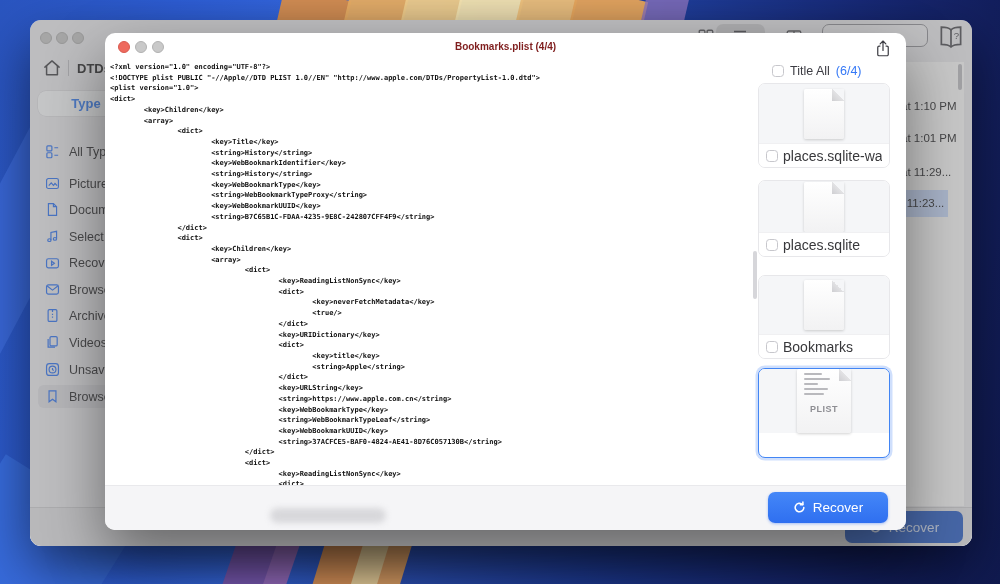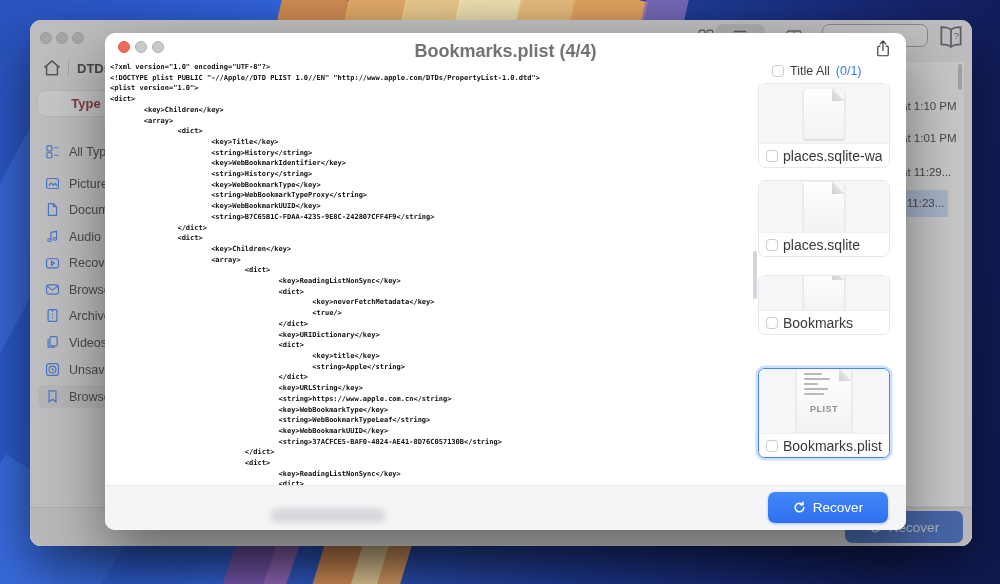--- a/index.html
+++ b/index.html
@@ -29,21 +29,21 @@
 
   .tb-icon { position:absolute; top:8px; width:18px; height:18px; color:#58585e; }
   .tb-pill { position:absolute; left:686px; top:4px; width:49px; height:24px; background:rgba(0,0,0,.10); border-radius:7px; }
   .tb-pill svg { position:absolute; left:15px; top:3px; width:18px; height:18px; color:#4e4e54; }
   .mw-search { position:absolute; left:792px; top:4px; width:106px; height:23px; border:1.5px solid #97979d;
     border-radius:7px; background:rgba(255,255,255,.35); }
   .mw-book { position:absolute; left:906px; top:5px; width:30px; height:23px; color:#525258; }
 
   .type-pill { position:absolute; left:8px; top:71px; width:96px; height:25px; background:#fbfcfe;
     border-radius:8px; box-shadow:0 0 0 .5px #d8d8dc; text-align:center; line-height:25px;
-    font-size:13px; font-weight:600; color:#7f1d1d; }
+    font-size:13px; font-weight:600; color:#3b82f6; }
 
   .side-item { position:absolute; left:8px; width:150px; height:23px; display:flex; align-items:center; gap:9px; padding-left:7px; border-radius:6px; }
   .side-item.selected { background:#e0e0e5; }
   .side-item svg { width:15px; height:15px; flex:0 0 15px; color:#3478f6; }
   .side-item span { font-size:12.5px; color:#333336; white-space:nowrap; }
 
   .ts-row { position:absolute; left:860px; width:58px; height:27px; line-height:27px; padding-left:11px;
     font-size:11.5px; color:#2d2d30; white-space:nowrap; }
   .ts-row.selected { background:#ccdeff; padding-left:4px; }
   .mw-scrollthumb { position:absolute; left:928px; top:44px; width:4px; height:26px; border-radius:2px; background:#c0c0c5; }
@@ -53,21 +53,21 @@
     border:3.5px solid #6dac4c; background:transparent; }
   .status-text { position:absolute; left:250px; top:9px; font-size:11px; color:#4a4a4d; }
   .status-text b { color:#1c1c1e; }
   .btn-recover-main { position:absolute; left:815px; top:3px; width:118px; height:32px; border-radius:7px;
     background:#2e62c9; color:#d7e2f7; font-size:13.5px; display:flex; align-items:center; justify-content:center; gap:7px; }
   .btn-recover-main svg { width:13px; height:13px; }
 
   
   .modal { position:absolute; left:105px; top:33px; width:801px; height:497px; background:#fff;
     border-radius:10px; box-shadow:0 25px 60px rgba(0,0,0,.45); z-index:10; }
-  .modal-title { position:absolute; left:0; right:0; top:8px; text-align:center; font-size:18px; font-weight:700; color:#737373; }
+  .modal-title { position:absolute; left:0; right:0; top:8px; text-align:center; font-size:10px; font-weight:700; color:#7f1d1d; }
   .modal-share { position:absolute; right:16px; top:7px; width:14px; height:17px; color:#3c3c43; }
 
   .xml-pane { position:absolute; left:5px; top:29px; width:648px; height:423px; overflow:hidden; }
   .xml-pane pre { font-family:"DejaVu Sans Mono","Liberation Mono",monospace; font-size:7px; line-height:10.7px;
     font-weight:600; color:#0f0f0f; white-space:pre; }
   .xml-scrollthumb { position:absolute; left:648px; top:218px; width:4px; height:48px; border-radius:2px; background:#d6d6da; }
 
   .right-panel { position:absolute; left:653px; top:29px; width:148px; height:423px; }
   .select-all { position:absolute; left:14px; top:2px; display:flex; align-items:center; gap:6px; }
   .cbx { width:12px; height:12px; border:1.5px solid #c7c7cc; border-radius:3.5px; background:#fff; flex:0 0 12px; }
@@ -189,21 +189,21 @@
           <path d="M13.5 2.5v5h5"></path>
         </svg>
       <span>Documents</span>
     </div>
     <div class="side-item" style="top:205px;">
       <svg viewBox="0 0 24 24" fill="none" stroke="currentColor" stroke-width="1.9">
           <path d="M9.5 17.5V5.5l9-1.8v11.8"></path>
           <ellipse cx="7" cy="17.8" rx="2.6" ry="2.2"></ellipse>
           <ellipse cx="15.9" cy="15.8" rx="2.6" ry="2.2"></ellipse>
         </svg>
-      <span>Audio</span>
+      <span>Select</span>
     </div>
     <div class="side-item" style="top:231px;">
       <svg viewBox="0 0 24 24" fill="none" stroke="currentColor" stroke-width="1.9">
           <rect x="2.5" y="6" width="19" height="14.5" rx="3"></rect>
           <path d="M10.5 10l4.5 3.2-4.5 3.2z"></path>
         </svg>
       <span>Recover</span>
     </div>
     <div class="side-item" style="top:258px;">
       <svg viewBox="0 0 24 24" fill="none" stroke="currentColor" stroke-width="1.9">
@@ -317,21 +317,21 @@
                                 &lt;dict&gt;
                                         &lt;key&gt;ReadingListNonSync&lt;/key&gt;
                                         &lt;dict&gt;</pre>
     </div>
     <div class="xml-scrollthumb"></div>
 
     <div class="right-panel">
       <div class="select-all">
         <div class="cbx"></div>
         <span class="lbl">Title All</span>
-        <span class="cnt">(0/1)</span>
+        <span class="cnt">(6/4)</span>
       </div>
 
       <div class="card" style="top:21px;height:85px;">
         <div class="thumb">
             <div class="page-icon"></div>
           </div>
         <div class="label">
             <div class="cbx"></div>
             <span>places.sqlite-wal</span>
           </div>
@@ -340,45 +340,41 @@
       <div class="card" style="top:118px;height:77px;">
         <div class="thumb">
             <div class="page-icon"></div>
           </div>
         <div class="label">
             <div class="cbx"></div>
             <span>places.sqlite</span>
           </div>
       </div>
 
-      <div class="card" style="top:213px;height:60px;">
+      <div class="card" style="top:213px;height:84px;">
         <div class="thumb">
             <div class="page-icon"></div>
           </div>
         <div class="label">
             <div class="cbx"></div>
             <span>Bookmarks</span>
           </div>
       </div>
 
       <div class="card selected" style="top:306px;height:90px;">
         <div class="thumb">
           <div class="page-icon plist-icon">
             <div class="ln" style="width:18px;"></div>
               <div class="ln" style="width:26px;"></div>
               <div class="ln" style="width:14px;"></div>
               <div class="ln" style="width:24px;"></div>
               <div class="ln" style="width:20px;"></div>
             <div class="plist-badge">PLIST</div>
           </div>
         </div>
-        <div class="label">
-            <div class="cbx"></div>
-            <span>Bookmarks.plist</span>
-          </div>
       </div>
     </div>
 
     <div class="modal-footer">
       <div class="blur-blob"></div>
       <div class="btn-recover-modal">
         <svg viewBox="0 0 16 16" fill="none" stroke="currentColor" stroke-width="1.9" stroke-linecap="round">
             <path d="M13.3 8a5.3 5.3 0 1 1-1.5-3.7"></path>
             <path d="M12.2 1.4v3.2H9" stroke-linejoin="round"></path>
           </svg>

